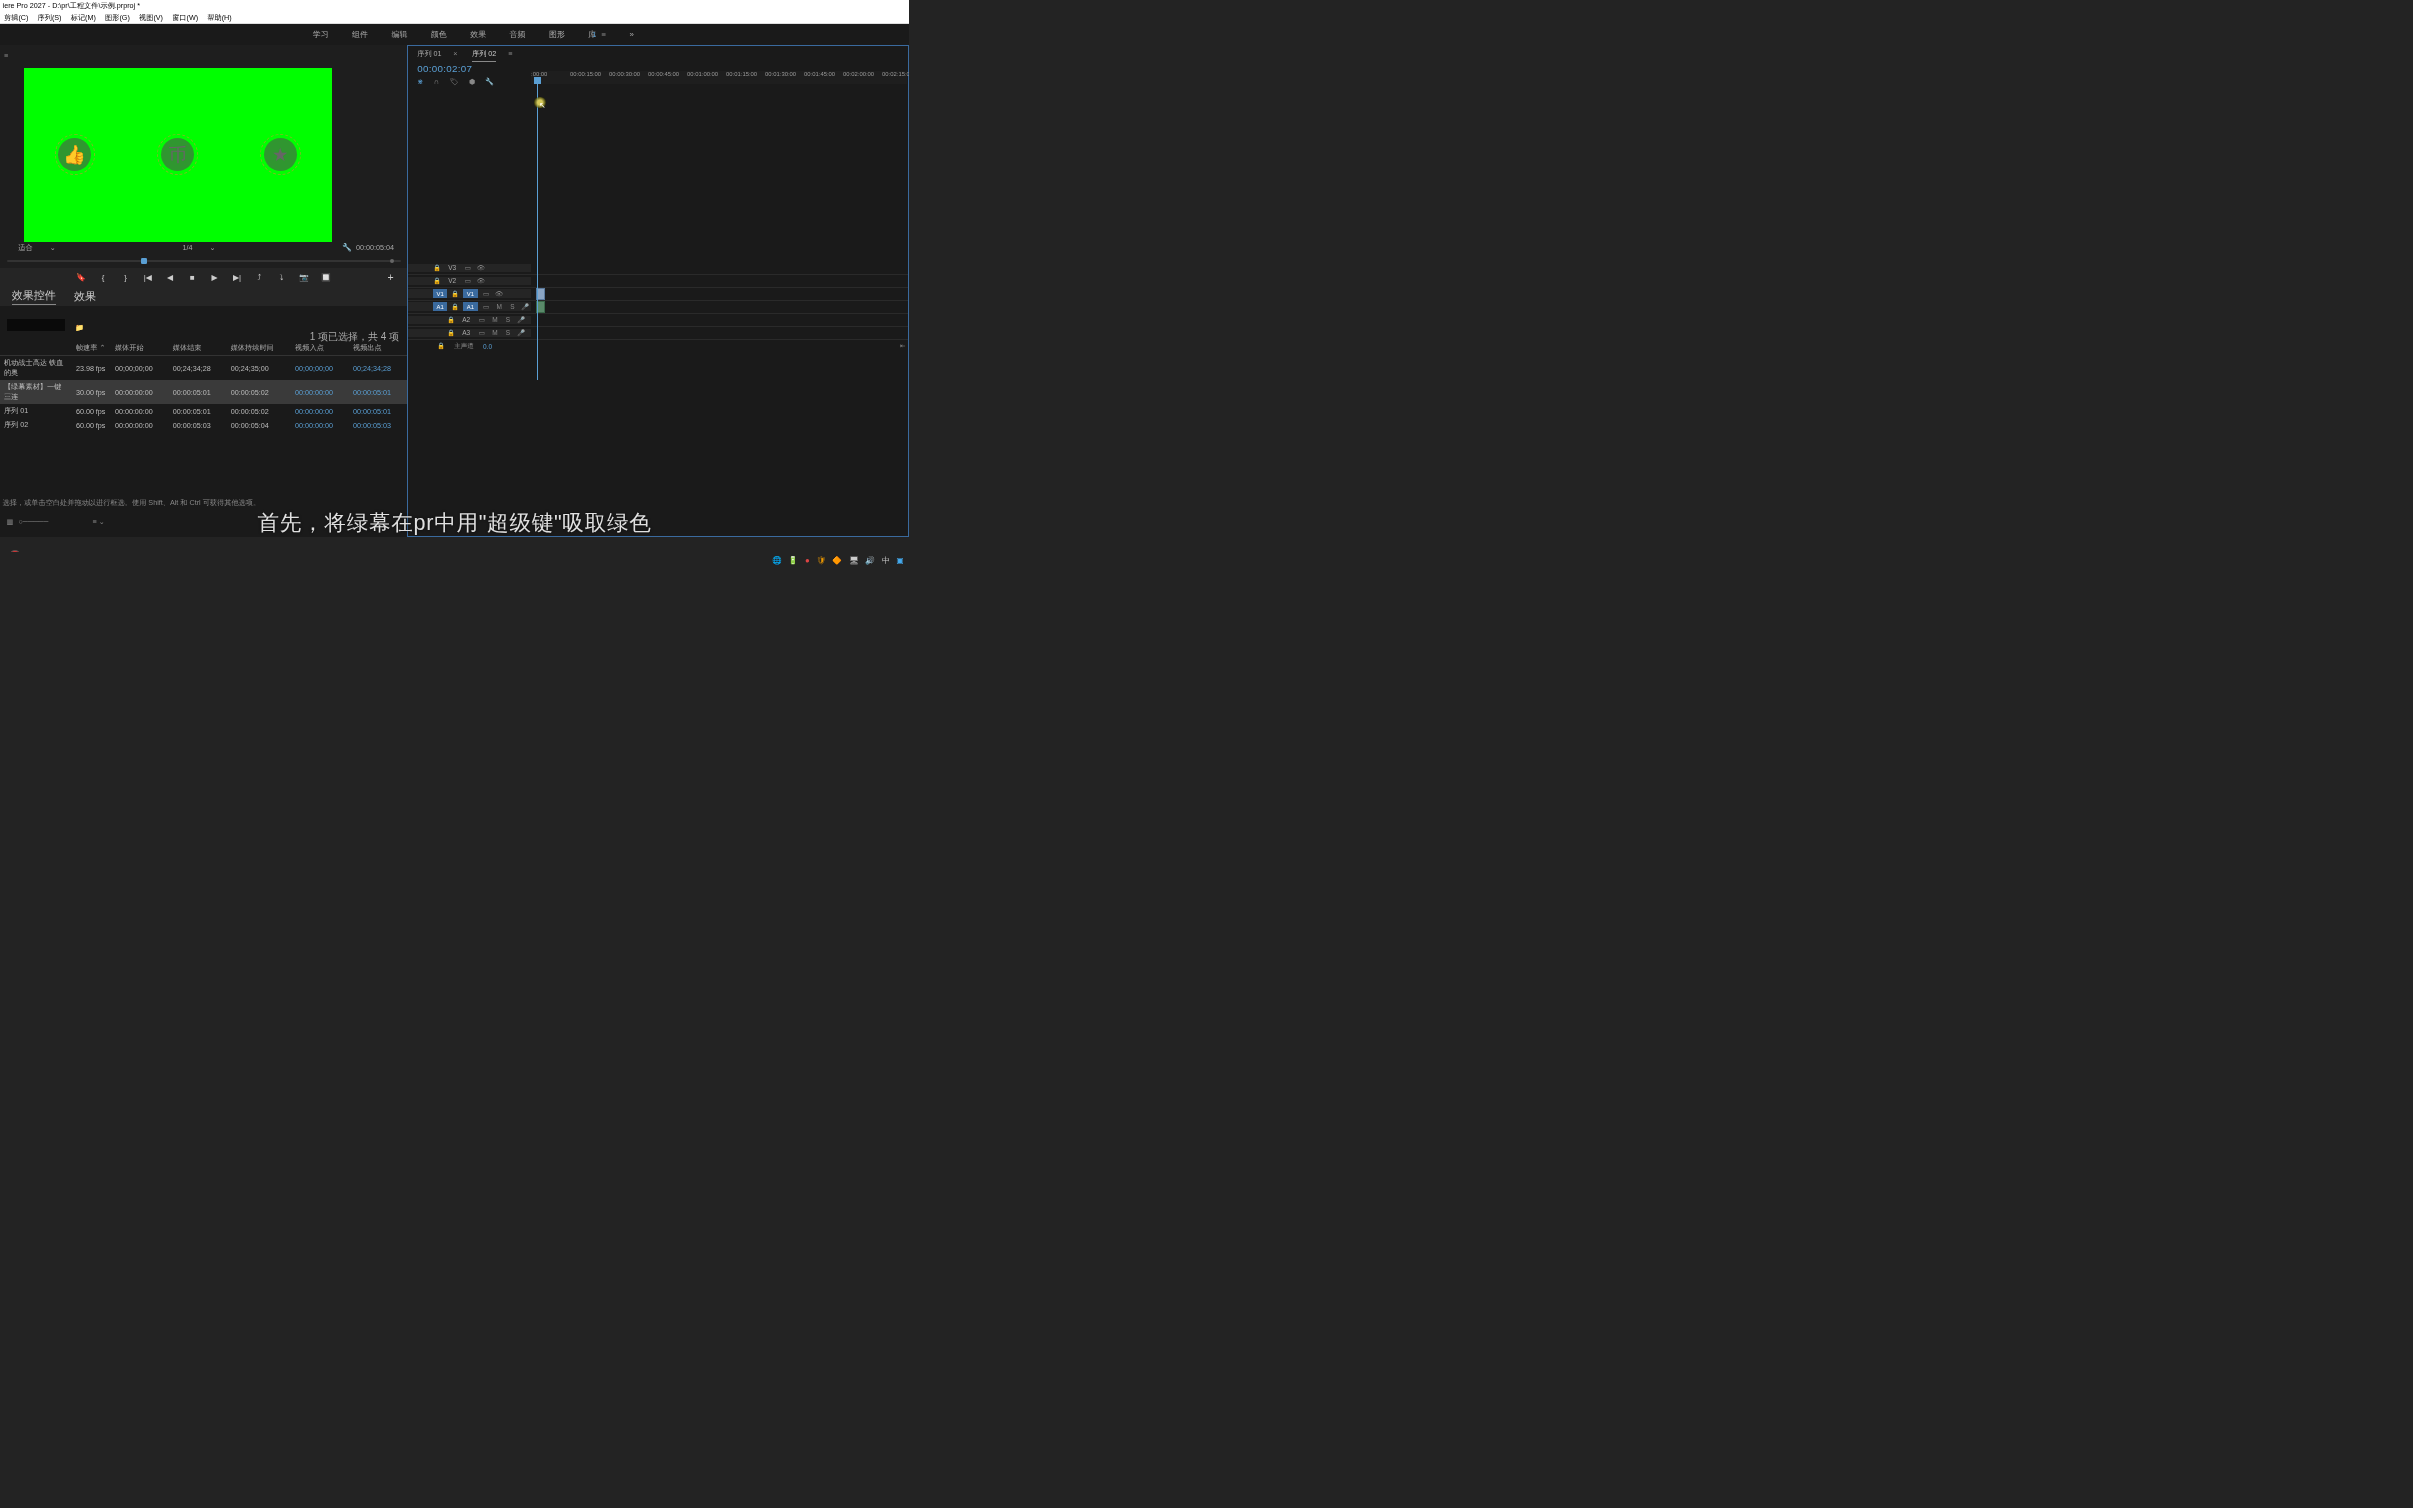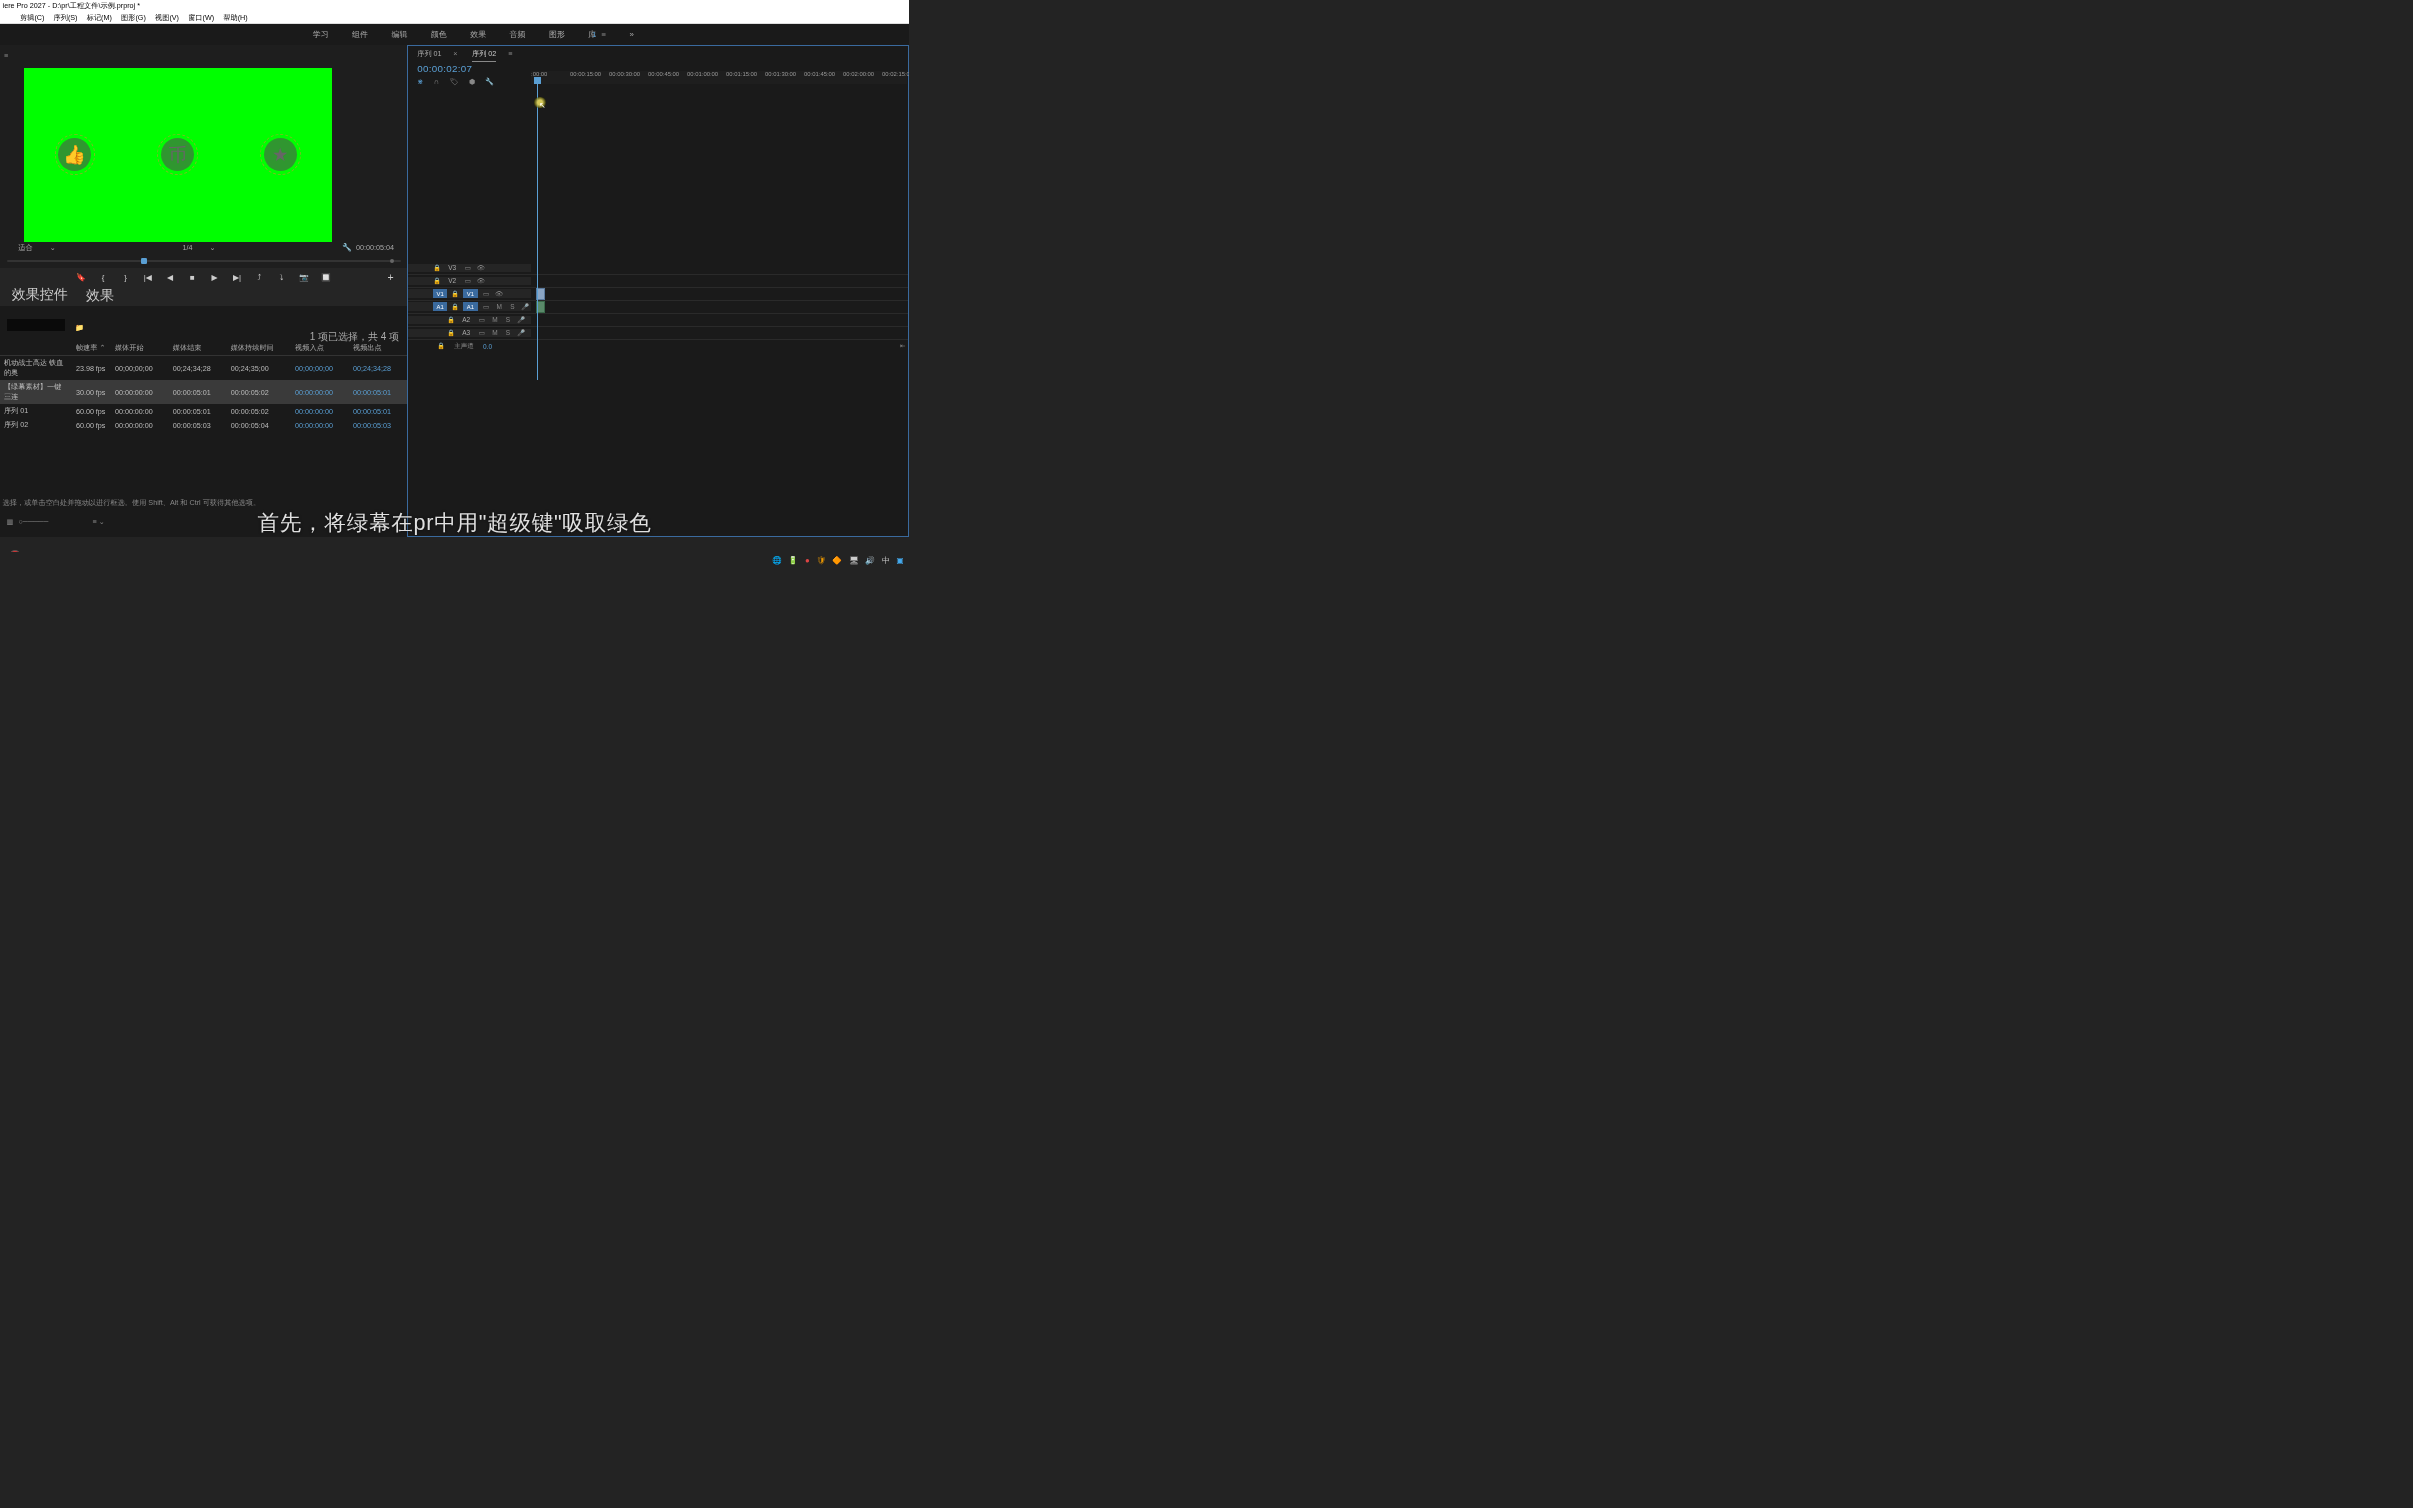--- a/index.html
+++ b/index.html
@@ -1,18 +1,18 @@
 <!DOCTYPE html>
 <html style="font-size:10.5px"><head>
 <meta charset="utf-8">
 <style>
 * { margin: 0; padding: 0; box-sizing: border-box; font-family: "Segoe UI", Arial, sans-serif; }
 body { background: #232323; color: #ccc; font-size: 7.2px; width: 909px; height: 568px; overflow: hidden; position: relative; }
 .titlebar { background: #fff; color: #000; height: 11.8px; padding: 0 2.6px; font-size: 7.2px; line-height: 11.8px; }
-.menubar { background: #fff; height: 11.8px; display: flex; gap: 9.2px; padding: 0 20px; font-size: 7.2px; color: #000; line-height: 11.8px; border-bottom: 0.7px solid #ddd; }
+.menubar { background: #fff; height: 11.8px; display: flex; gap: 9.2px; padding: 0 4px; font-size: 7.2px; color: #000; line-height: 11.8px; border-bottom: 0.7px solid #ddd; }
 .workspace-bar { background: #1a1a1a; height: 21px; display: flex; align-items: center; justify-content: center; gap: 23.6px; font-size: 7.9px; color: #aaa; }
 .workspace-bar span { cursor: pointer; }
 .workspace-pager { color: #5a9fd4; display: flex; align-items: center; gap: 5.2px; position: absolute; right: 275px; }
 .main { display: flex; height: 492px; }
 .left { width: 407px; background: #1e1e1e; display: flex; flex-direction: column; }
 .right { flex: 1; background: #1a1a1a; border: 0.7px solid #3a6a9e; }
 
 .source-panel { height: 242px; background: #1e1e1e; position: relative; }
 .source-menu-icon { position: absolute; top: 6.5px; left: 3.9px; color: #888; }
 .program-monitor { position: absolute; top: 23px; left: 23.6px; width: 308px; height: 174px; background: #0f0; }
@@ -23,21 +23,21 @@
 .fit-select { display: flex; gap: 17px; align-items: center; justify-content: flex-end; }
 .wrench { font-size: 7.9px; }
 .playhead-slider { position: absolute; bottom: 21px; left: 6.5px; right: 6.5px; height: 7.9px; }
 .slider-track { height: 2px; background: #333; border-radius: 1.3px; margin-top: 2.6px; }
 .slider-thumb { position: absolute; top: 0; left: 134px; width: 6.5px; height: 6.5px; background: #5a9fd4; border-radius: 1.3px; }
 .slider-end { position:absolute; right: 6.5px; top: 1.3px; width:3.9px; height:3.9px; border-radius:50%; background:#666; }
 .transport { position: absolute; bottom: 0; left: 0; right: 0; height: 18.3px; display: flex; align-items: center; justify-content: center; gap: 10.5px; background: #252525; }
 .transport .icon-btn { width: 11.8px; height: 11.8px; display: flex; align-items: center; justify-content: center; color: #ccc; font-size: 7.9px; }
 .transport .plus { position: absolute; right: 10.5px; font-size: 10.5px; }
 
-.tabs-panel { height: 19.6px; display: flex; align-items: center; gap: 18.3px; padding-left: 11.8px; background: #252525; font-size: 14px; color: #ccc; }
+.tabs-panel { height: 19.6px; display: flex; align-items: center; gap: 18.3px; padding-left: 11.8px; background: #252525; font-size: 11px; color: #ccc; }
 .tab-underline { border-bottom: 0.7px solid #888; padding-bottom: 1.3px; }
 
 .project-panel { flex: 1; background: #1a1a1a; position: relative; }
 .proj-toolbar { height: 34px; padding: 3.9px 6.5px; }
 .proj-search { width: 58px; height: 11.8px; background: #0a0a0a; border: none; margin-top: 9.2px; }
 .folder-icon { margin-left: 9.2px; color: #888; }
 .proj-status { position: absolute; top: 23.6px; right: 7.9px; color: #aaa; font-size: 10px; }
 .proj-table { width: 100%; border-collapse: collapse; font-size: 7.2px; }
 .proj-table th { text-align: left; color: #aaa; font-weight: normal; padding: 2.6px 3.9px; border-bottom: 0.7px solid #333; }
 .proj-table td { padding: 2px 3.9px; color: #bbb; }

